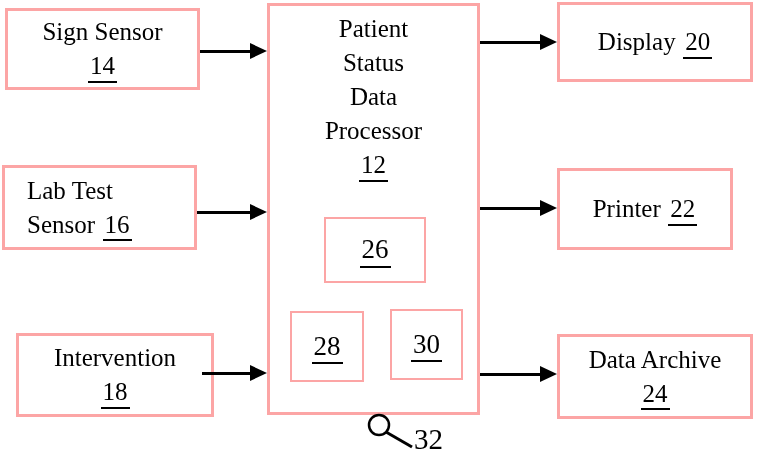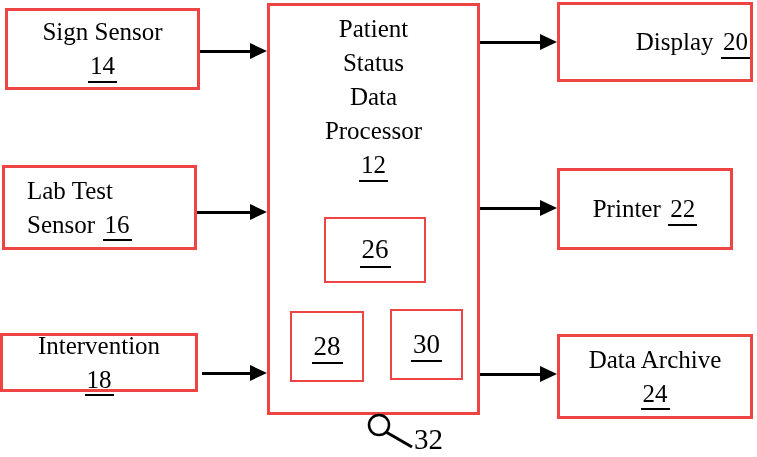--- a/index.html
+++ b/index.html
@@ -8,21 +8,21 @@
     width: 757px;
     height: 457px;
     background: #ffffff;
     font-family: "Liberation Serif", "DejaVu Serif", serif;
     color: #000000;
     overflow: hidden;
   }
   .box {
     position: absolute;
     box-sizing: border-box;
-    border: 3px solid #ef4444;
+    border: 3px solid #fca5a5;
     background: #ffffff;
     display: flex;
     flex-direction: column;
     justify-content: center;
     align-items: center;
     text-align: center;
     font-size: 25px;
     line-height: 34px;
   }
   .box.align-left {
@@ -63,23 +63,23 @@
   .callout-svg { position: absolute; left: 360px; top: 412px; }
   .num-32 {
     position: absolute;
     left: 414px; top: 424px;
     font-size: 29px;
     line-height: 30px;
   }
   
   .b-sign    { left: 5px;   top: 8px;   width: 195px; height: 82px; }
   .b-lab     { left: 2px;   top: 165px; width: 195px; height: 85px; }
-  .b-int     { left: 0;   top: 333px; width: 198px; height: 59px; justify-content: center; }
+  .b-int     { left: 16px;   top: 333px; width: 198px; height: 84px; justify-content: center; }
   .b-proc    { left: 267px; top: 3px;   width: 213px; height: 412px; }
-  .b-disp    { left: 557px; top: 2px;   width: 196px; height: 80px; align-items: flex-end; }
+  .b-disp    { left: 557px; top: 2px;   width: 196px; height: 80px; }
   .b-print   { left: 557px; top: 168px; width: 176px; height: 82px; }
   .b-arch    { left: 557px; top: 334px; width: 196px; height: 85px; }
   .b-m26     { left: 324px; top: 217px; width: 102px; height: 66px; }
   .b-m28     { left: 290px; top: 311px; width: 74px;  height: 71px; font-family: Liberation Serif, serif; }
   .b-m30     { left: 390px; top: 309px; width: 73px;  height: 71px; }
   
   .a-sign  { left: 200px; top: 43px;  width: 67px; }
   .a-lab   { left: 197px; top: 204px; width: 70px; }
   .a-int   { left: 202px; top: 365px; width: 65px; }
   .a-disp  { left: 480px; top: 34px;  width: 77px; }

